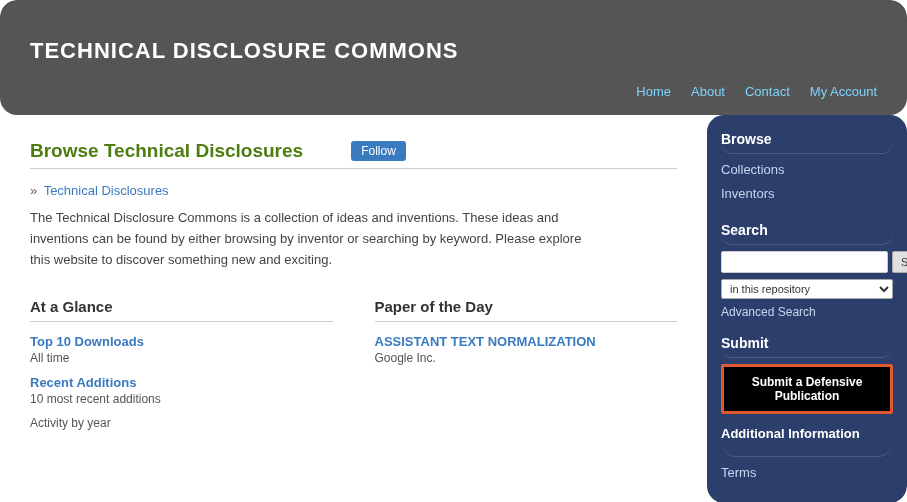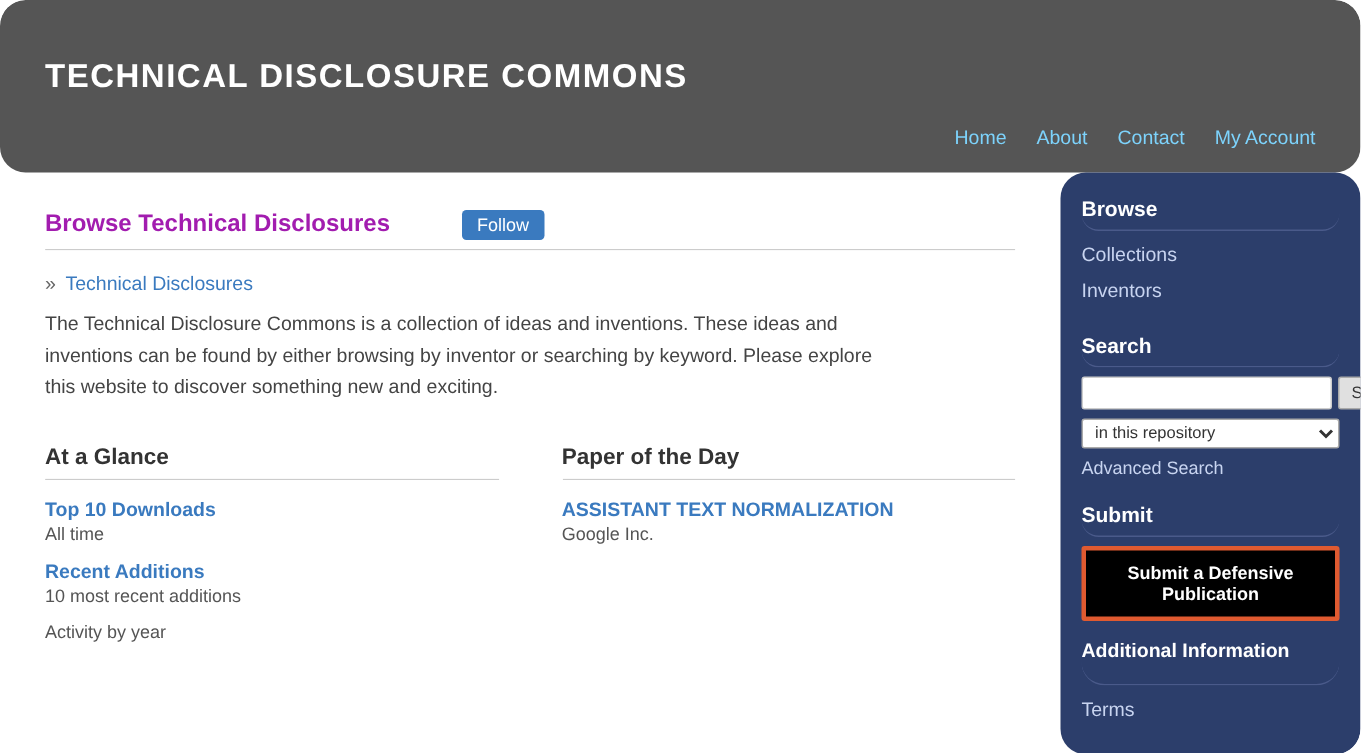--- a/index.html
+++ b/index.html
@@ -42,23 +42,23 @@
       padding: 25px 30px 30px 30px;
     }
 
     .browse-title-row {
       display: flex;
       align-items: center;
       gap: 12px;
       margin-bottom: 6px;
     }
     .browse-heading {
-      font-size: 16px;
-      font-weight: bold;
-      color: #a21caf;
+      font-size: 19px;
+      font-weight: bold;
+      color: #4d7c0f;
     }
     .follow-btn {
       background: #3a7abf;
       color: #fff;
       border: none;
       border-radius: 3px;
       padding: 3px 10px;
       font-size: 12px;
       cursor: pointer;
       margin-left: 36px;

